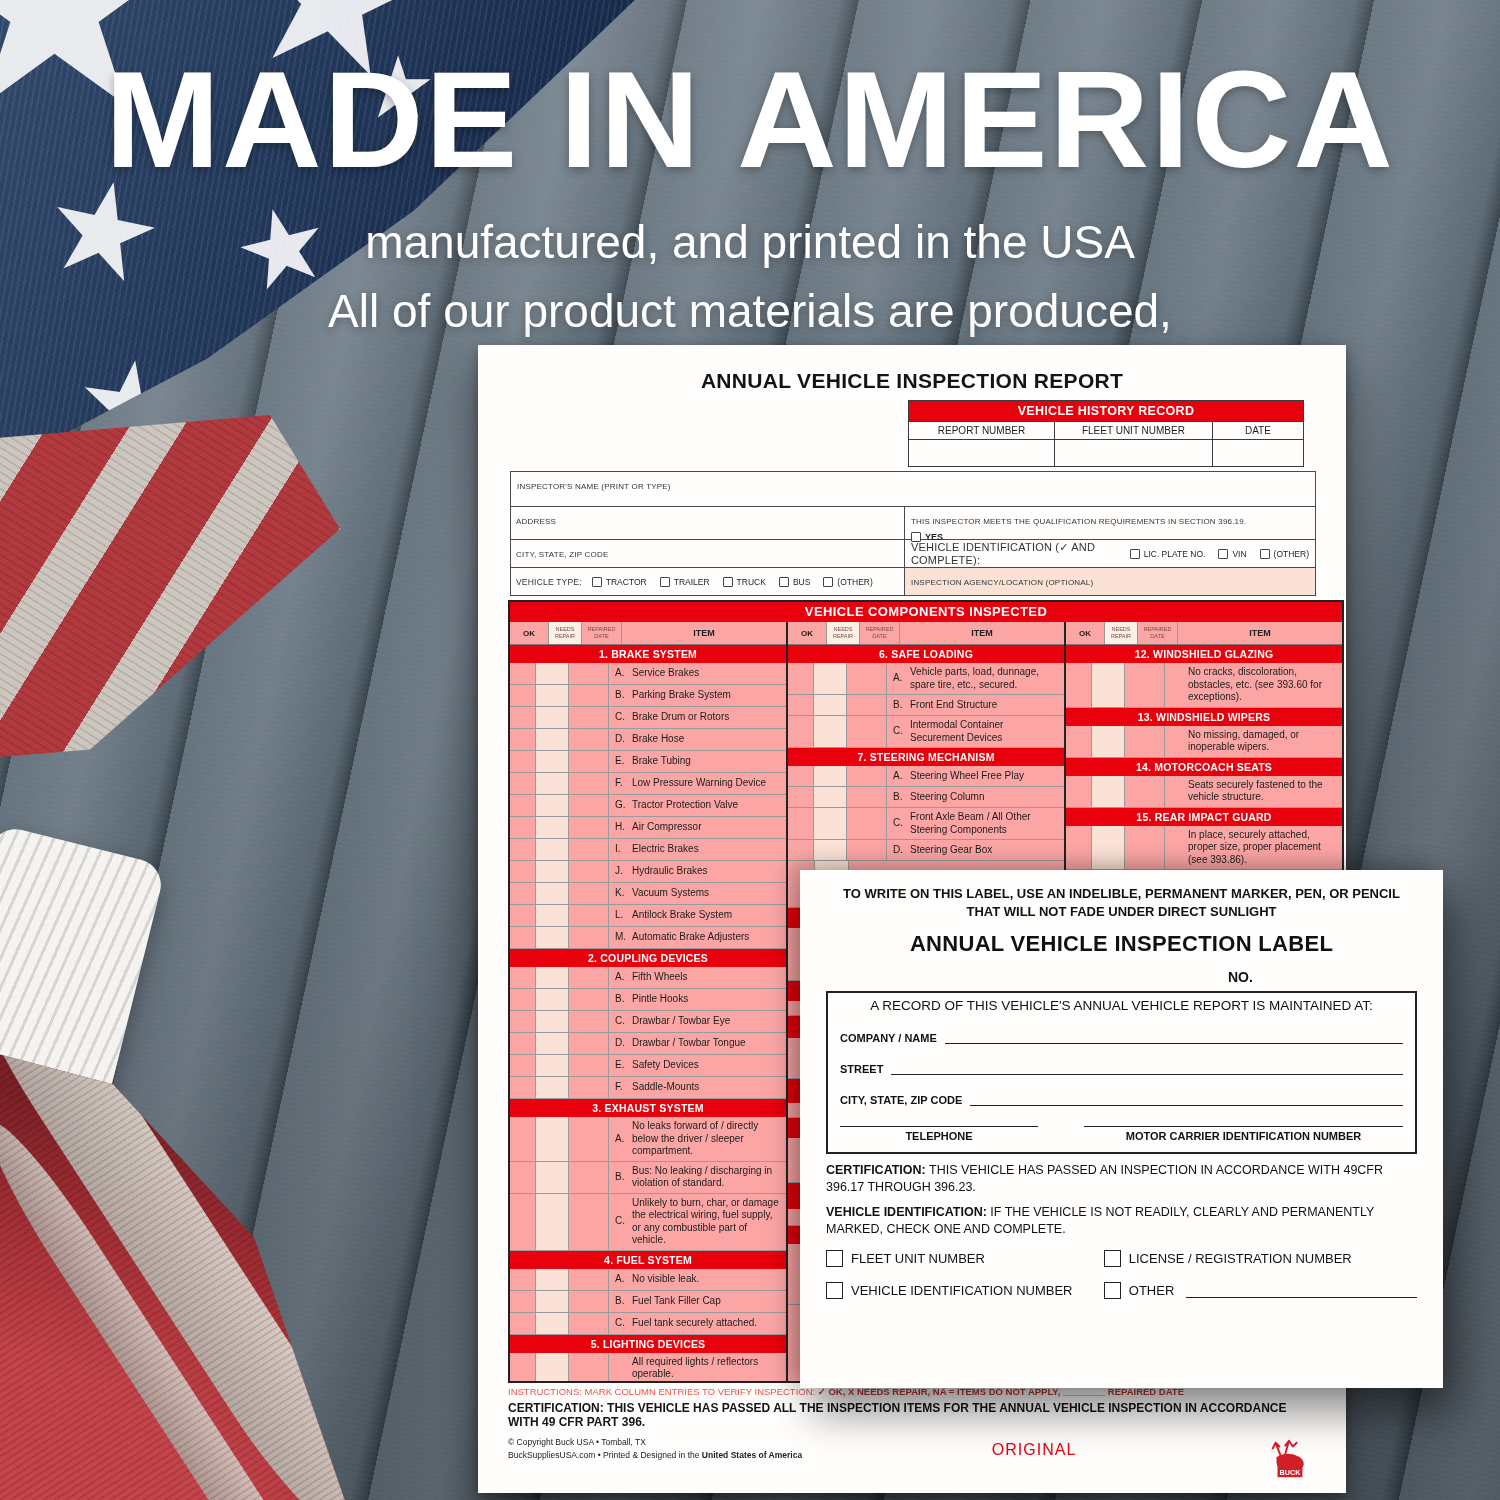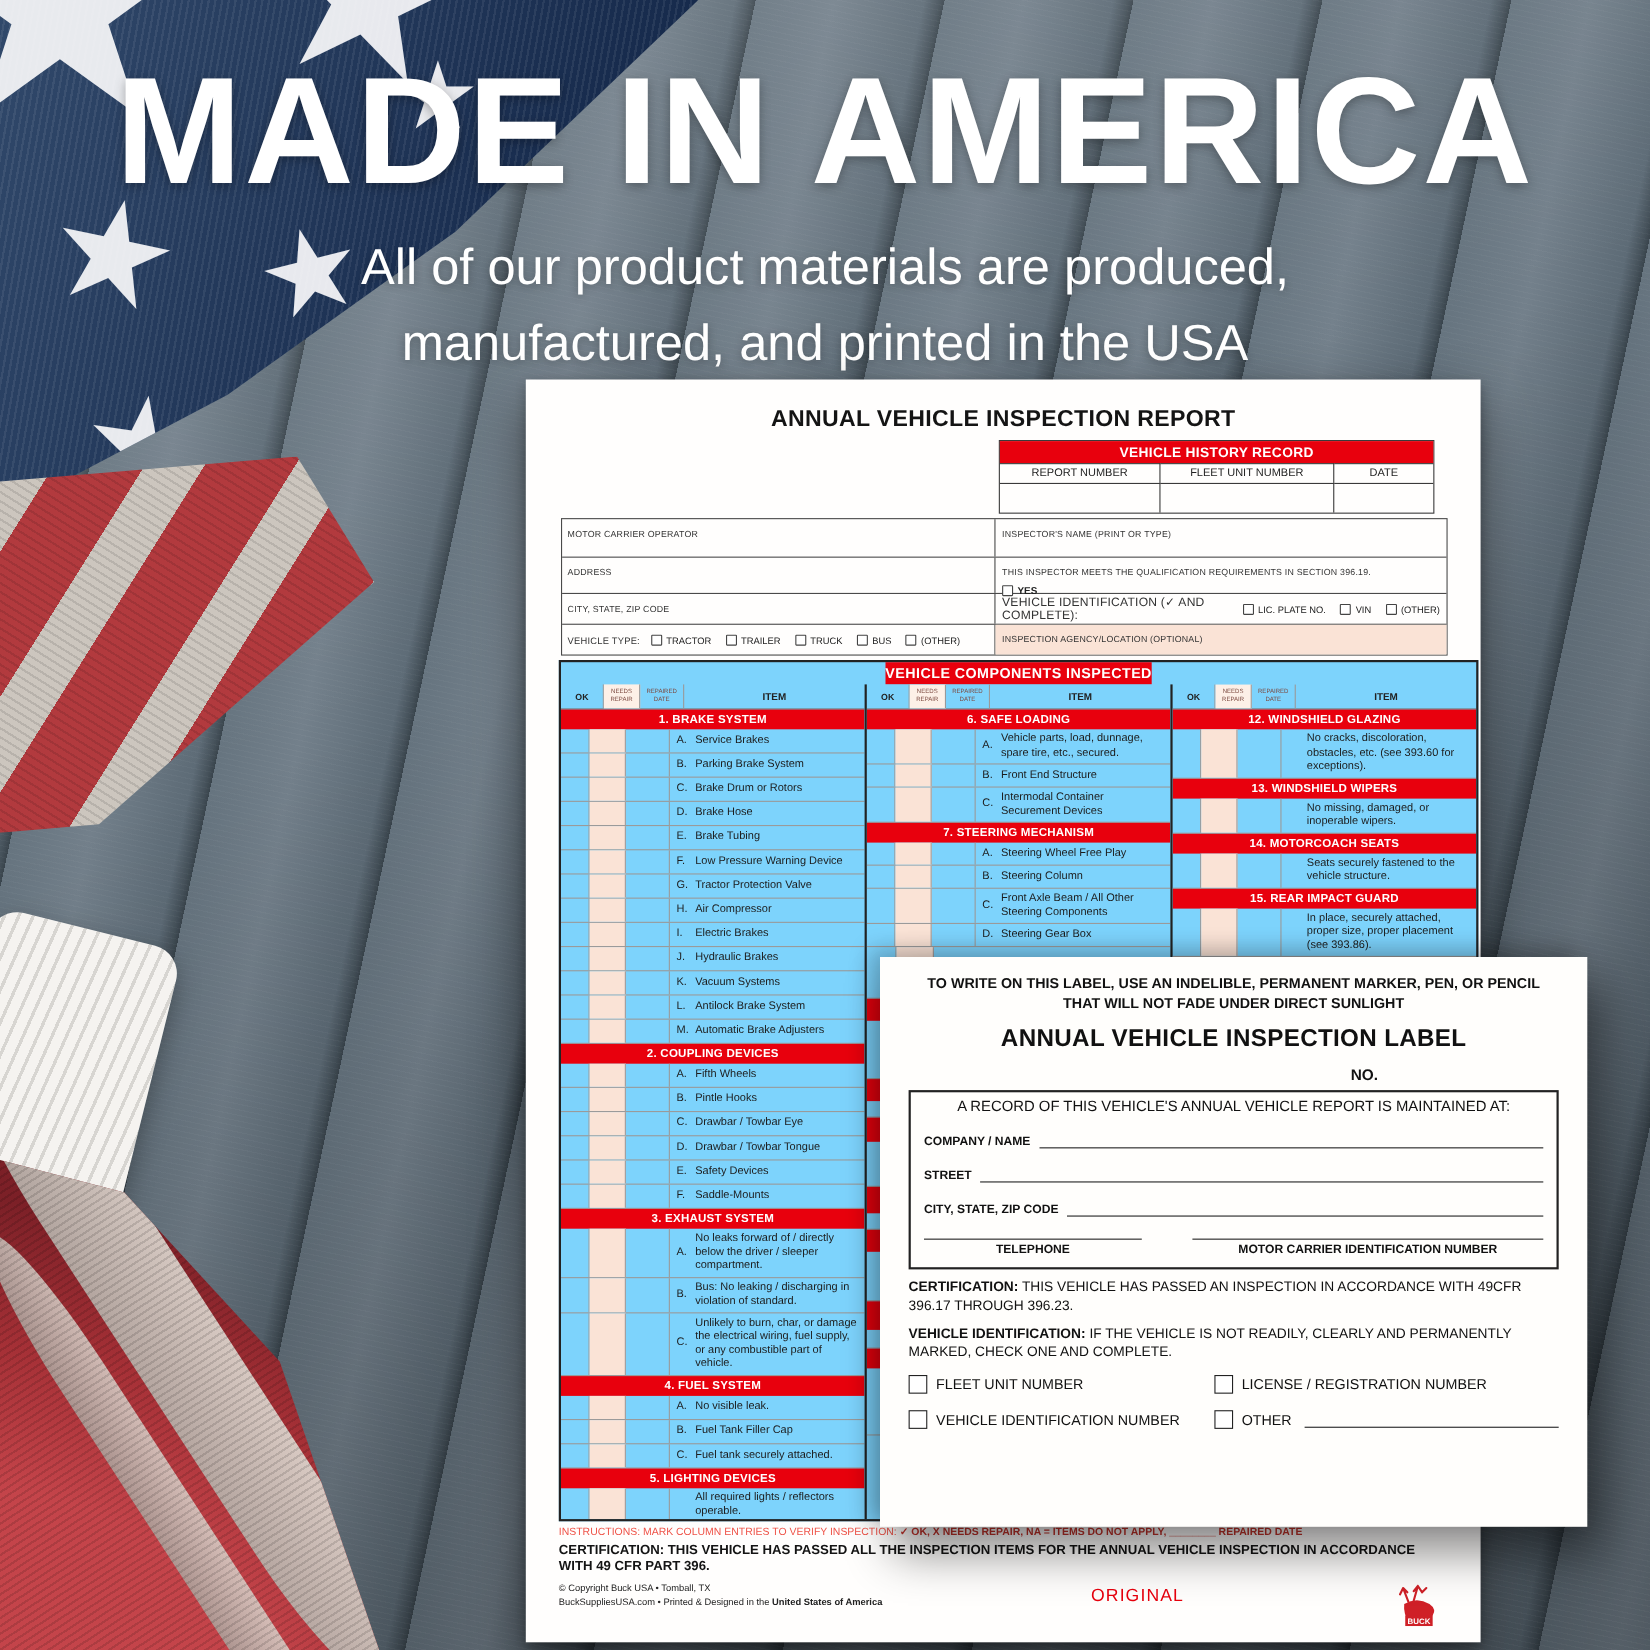--- a/index.html
+++ b/index.html
@@ -66,21 +66,21 @@
   .flabel{font-size:8px;color:#333;letter-spacing:.2px;}
   .r1{height:34px;} .r2{height:32px;} .r3{height:27px;} .r4{height:27px;}
   .yes{font-size:9px;font-weight:bold;color:#222;margin-top:4px;display:flex;align-items:center;gap:4px;}
   .opt{display:inline-flex;align-items:center;gap:4px;font-size:8.5px;color:#222;white-space:nowrap;}
   .optrow{display:flex;gap:13px;margin-top:2px;flex-wrap:nowrap;}
   .inlinerow{display:flex;align-items:center;gap:10px;height:100%;}
   .cb{display:inline-block;width:8px;height:8px;border:1.1px solid #444;border-radius:1px;background:#fff;flex-shrink:0;}
   .peach{background:#fae3d6;}
   
   .comp{position:absolute;left:30px;top:255px;width:836px;height:783px;border:2px solid #222;
-      box-sizing:border-box;display:flex;flex-direction:column;background:#7dd3fc;align-items:center;}
+      box-sizing:border-box;display:flex;flex-direction:column;background:#fca5a5;}
   .comp-title{height:20px;line-height:20px;text-align:center;font-weight:bold;font-size:13px;letter-spacing:.4px;}
   .cols{flex:1;display:flex;overflow:hidden;}
   .col{flex:1;display:flex;flex-direction:column;overflow:hidden;border-left:2px solid #222;}
   .col:first-child{border-left:none;}
   .hdr-row{display:flex;height:22px;border-bottom:1px solid #777;flex-shrink:0;}
   .hc{border-right:1px solid #999;display:flex;align-items:center;justify-content:center;
       text-align:center;color:#222;box-sizing:border-box;}
   .hc.ok{width:39px;font-size:8px;font-weight:bold;}
   .hc.nr{width:33px;font-size:5.5px;color:#7c4a40;background:#fdf0e7;line-height:1.2;}
   .hc.rd{width:40px;font-size:5.5px;color:#7c4a40;line-height:1.2;}
@@ -148,22 +148,22 @@
   </div>
   <div class="flag-stripes"></div>
   <div class="pad"></div>
   <div class="flag-red">
     <div class="fr-stripe"></div>
     <div class="fr-stripe2"></div>
   </div>
 
   <div class="hero-title">MADE IN AMERICA</div>
   <div class="hero-sub">
+    <div>manufactured, and printed in the USA</div>
     <div>All of our product materials are produced,</div>
-    <div>manufactured, and printed in the USA</div>
   </div>
 
   <div class="form">
     <div class="form-title">ANNUAL VEHICLE INSPECTION REPORT</div>
 
     <div class="history">
       <div class="h-bar red">VEHICLE HISTORY RECORD</div>
       <div class="h-cols" id="history-cols">
           <div class="hw1">REPORT NUMBER</div>
           <div class="hw2">FLEET UNIT NUMBER</div>
@@ -171,21 +171,20 @@
         </div>
       <div class="h-empty">
         <div class="hw1"></div>
           <div class="hw2"></div>
           <div class="hw3"></div>
       </div>
     </div>
 
     <div class="info">
       <div class="i-row r1">
-        <div class="i-l"><span class="flabel">MOTOR CARRIER OPERATOR</span></div>
         <div class="i-r"><span class="flabel">INSPECTOR'S NAME (PRINT OR TYPE)</span></div>
       </div>
       <div class="i-row r2">
         <div class="i-l"><span class="flabel">ADDRESS</span></div>
         <div class="i-r">
           <span class="flabel">THIS INSPECTOR MEETS THE QUALIFICATION REQUIREMENTS IN SECTION 396.19.</span>
           <div class="yes">
               <span class="cb"></span>
               <span>YES</span>
             </div>

